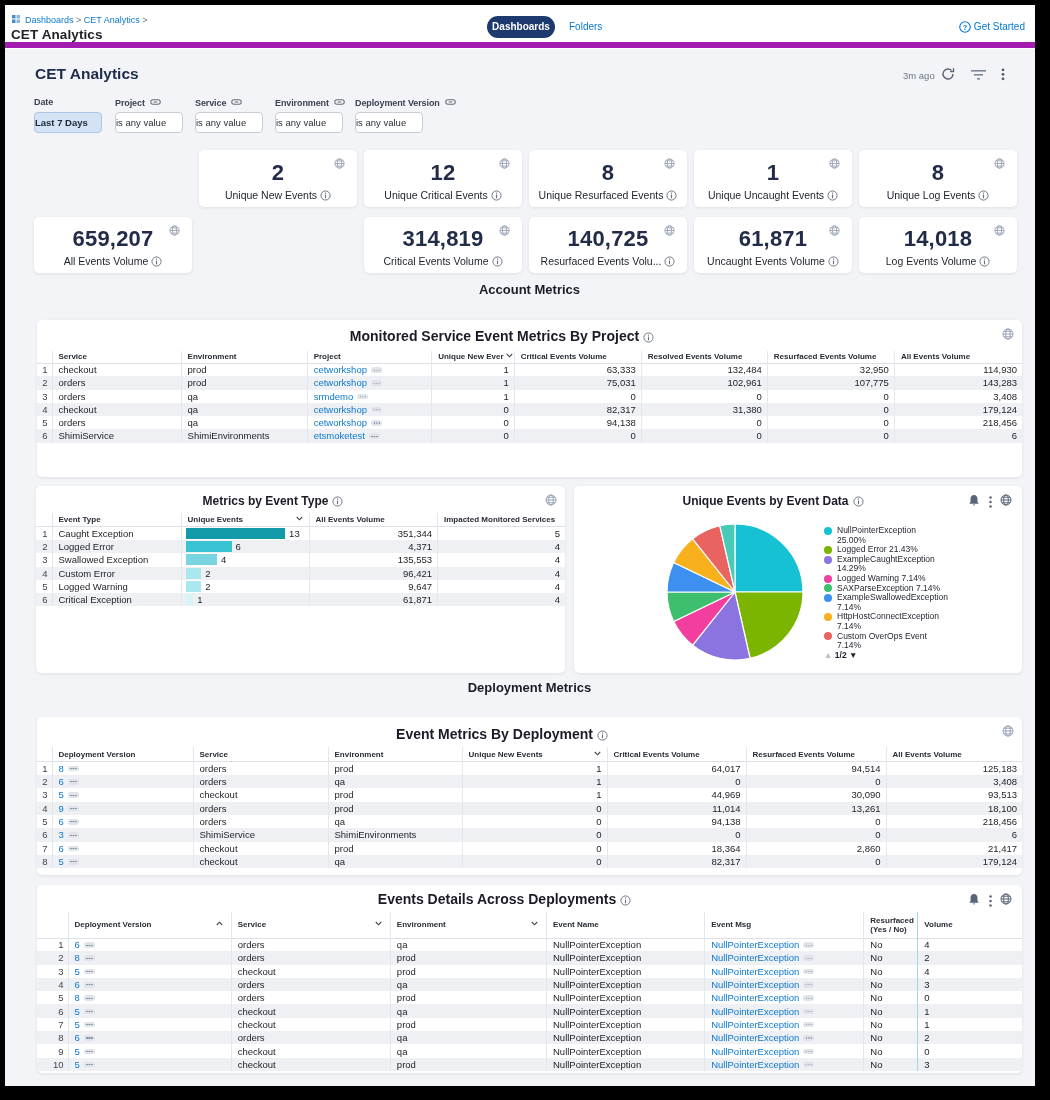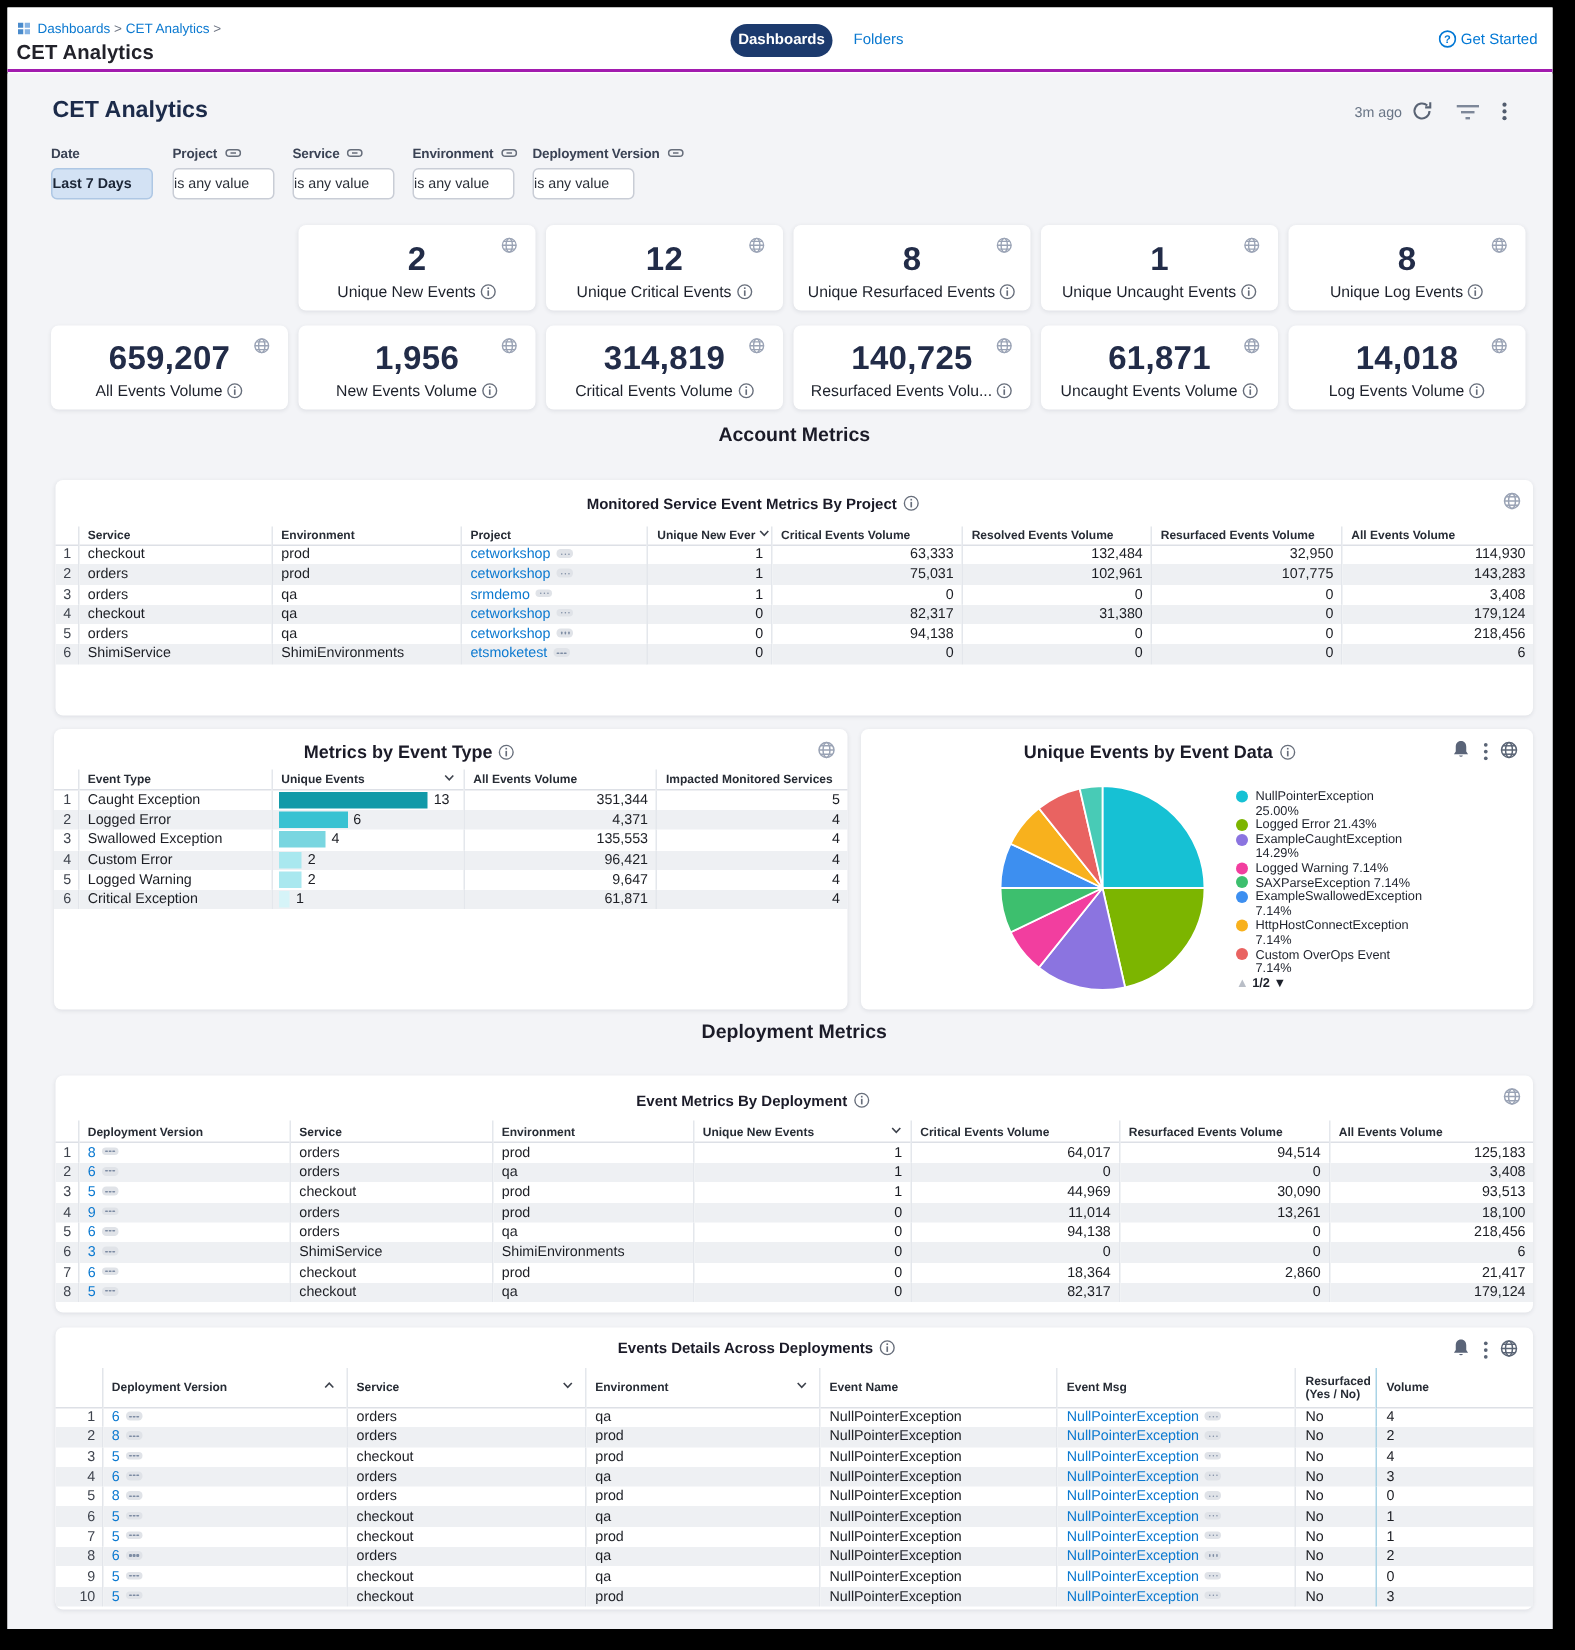--- a/index.html
+++ b/index.html
@@ -1,37 +1,37 @@
 <!DOCTYPE html>
 <html><head><meta charset="utf-8">
 <style>
 *{margin:0;padding:0;box-sizing:border-box}
 html,body{width:1050px;height:1100px;background:#000;font-family:"Liberation Sans",sans-serif;overflow:hidden}
 #page{position:absolute;left:5px;top:5px;width:1030px;height:1081px;background:#fff}
 .abs{position:absolute}
-#topbar{position:absolute;left:0;top:0;width:1030px;height:43px;background:#fff;border-bottom:2px solid #a21caf}
+#topbar{position:absolute;left:0;top:0;width:1030px;height:43px;background:#fff;border-bottom:6px solid #a21caf}
 #body{position:absolute;left:0;top:44px;width:1030px;height:1037px;background:#f3f4f7}
 .bclink{color:#0b79d0;font-size:9px}
 .bcsep{color:#6b7280;font-size:9px}
 #pagetitle{position:absolute;left:6px;top:22px;font-size:13.5px;font-weight:bold;color:#22222a;letter-spacing:.1px}
 .pill-tab{position:absolute;left:482px;top:11px;width:68px;height:22px;background:#1c3a6d;border-radius:11px;color:#fff;font-size:10px;font-weight:bold;text-align:center;line-height:22px}
 #folders{position:absolute;left:564px;top:11px;height:22px;line-height:22px;color:#0b79d0;font-size:10px}
 #getstarted{position:absolute;right:10px;top:11px;height:22px;line-height:22px;color:#0278d5;font-size:10px}
 #dashtitle{position:absolute;left:30px;top:60px;font-size:15.5px;font-weight:bold;color:#1c2b4a}
 .ctl{color:#697586;font-size:9.5px}
 .flabel{position:absolute;top:92px;font-size:9px;color:#3a4254;font-weight:bold;letter-spacing:-0.1px}
 .fbtn{position:absolute;top:107px;height:21px;border-radius:4px;font-size:9.5px;line-height:19px;text-align:left}
 .fdrop{width:68px;background:#fff;border:1px solid #c9cdd6;color:#2a2f38}
 .fdate{width:68px;background:#d3e2f4;border:1px solid #aec7e4;color:#1b2536;font-weight:bold}
 .tile{position:absolute;width:158px;background:#fff;border-radius:5px;box-shadow:0 1px 3px rgba(40,50,70,.10)}
 .tnum{position:absolute;left:0;width:100%;text-align:center;font-size:22px;line-height:22px;font-weight:bold;color:#222c48;letter-spacing:.2px}
 .tlabel{position:absolute;left:0;width:100%;text-align:center;font-size:10.5px;line-height:12px;color:#1d212b}
 .sechead{position:absolute;left:32px;width:985px;text-align:center;font-size:13px;line-height:15.5px;font-weight:bold;color:#1b1b28}
 .panel{position:absolute;background:#fff;border-radius:5px;box-shadow:0 1px 3px rgba(40,50,70,.10)}
-.ptitle{position:absolute;top:10px;left:0;right:55px;text-align:center;font-size:10px;line-height:13px;font-weight:bold;color:#1b1b28}
+.ptitle{position:absolute;top:10px;left:0;right:55px;text-align:center;font-size:14px;line-height:13px;font-weight:bold;color:#1b1b28}
 .ptitle2{font-size:12px;line-height:16px;top:8px}
 .dtable{border-collapse:collapse;table-layout:fixed;width:100%;font-size:9.5px;color:#1c1e24}
 .dtable th{font-weight:bold;font-size:8px;color:#272c35;text-align:left;padding:0 0 0 6px;white-space:nowrap;overflow:hidden}
 .dtable td{padding:0 0 0 6px;white-space:nowrap;overflow:hidden}
 .dtable .num{text-align:right;padding:0 5px 0 0}
 .dtable .gut{text-align:right;padding:0 4px 0 0;color:#3e434d;border-right:1px solid #e2e5ea}
 .dtable thead tr{border-bottom:1px solid #dde0e6}
 .dtable tbody tr:nth-child(even){background:#eef0f3}
 .vsep{border-left:1px solid #e4e7ec}
 a.lk{color:#0b79d0;text-decoration:none}
@@ -219,39 +219,20 @@
       </svg>
       <div class="tnum" style="top:11px">659,207</div>
       <div class="tlabel" style="top:38px">All Events Volume<svg width="11" height="11" viewBox="0 0 12 12" style="vertical-align:-2px;margin-left:3px">
           <g fill="none" stroke="#676e7b" stroke-width="1">
             <circle cx="6" cy="6" r="5"></circle>
           </g>
           <rect x="5.4" y="5" width="1.2" height="4" fill="#676e7b"></rect>
           <rect x="5.4" y="2.8" width="1.2" height="1.2" fill="#676e7b"></rect>
         </svg></div>
     </div>
-<div class="tile" style="left:194px;top:212px;height:56px">
-      <svg class="glb" style="right:12px;top:8px" width="11" height="11" viewBox="0 0 12 12">
-        <g fill="none" stroke="#9aa3b5" stroke-width="1">
-          <circle cx="6" cy="6" r="5"></circle>
-          <ellipse cx="6" cy="6" rx="2.3" ry="5"></ellipse>
-          <line x1="1" y1="6" x2="11" y2="6"></line>
-          <line x1="1.8" y1="3.2" x2="10.2" y2="3.2"></line>
-          <line x1="1.8" y1="8.8" x2="10.2" y2="8.8"></line>
-        </g>
-      </svg>
-      <div class="tnum" style="top:11px">1,956</div>
-      <div class="tlabel" style="top:38px">New Events Volume<svg width="11" height="11" viewBox="0 0 12 12" style="vertical-align:-2px;margin-left:3px">
-          <g fill="none" stroke="#676e7b" stroke-width="1">
-            <circle cx="6" cy="6" r="5"></circle>
-          </g>
-          <rect x="5.4" y="5" width="1.2" height="4" fill="#676e7b"></rect>
-          <rect x="5.4" y="2.8" width="1.2" height="1.2" fill="#676e7b"></rect>
-        </svg></div>
-    </div>
 <div class="tile" style="left:359px;top:212px;height:56px">
       <svg class="glb" style="right:12px;top:8px" width="11" height="11" viewBox="0 0 12 12">
         <g fill="none" stroke="#9aa3b5" stroke-width="1">
           <circle cx="6" cy="6" r="5"></circle>
           <ellipse cx="6" cy="6" rx="2.3" ry="5"></ellipse>
           <line x1="1" y1="6" x2="11" y2="6"></line>
           <line x1="1.8" y1="3.2" x2="10.2" y2="3.2"></line>
           <line x1="1.8" y1="8.8" x2="10.2" y2="8.8"></line>
         </g>
       </svg>

